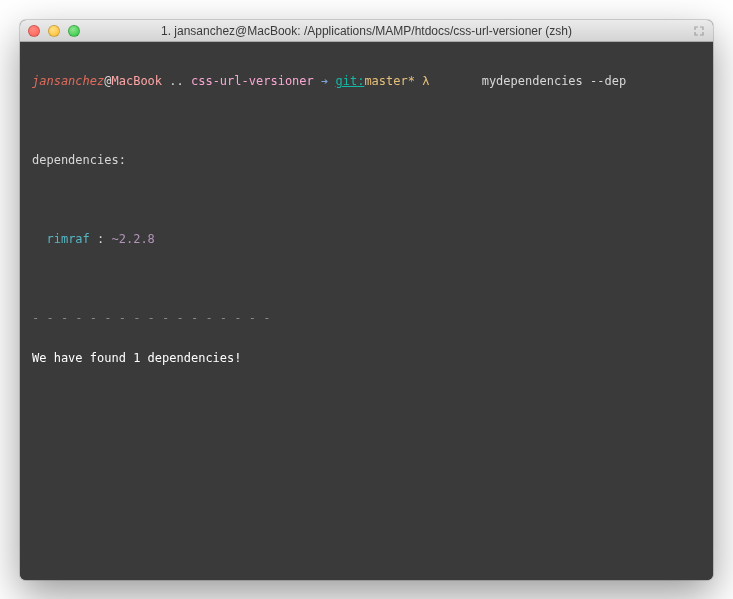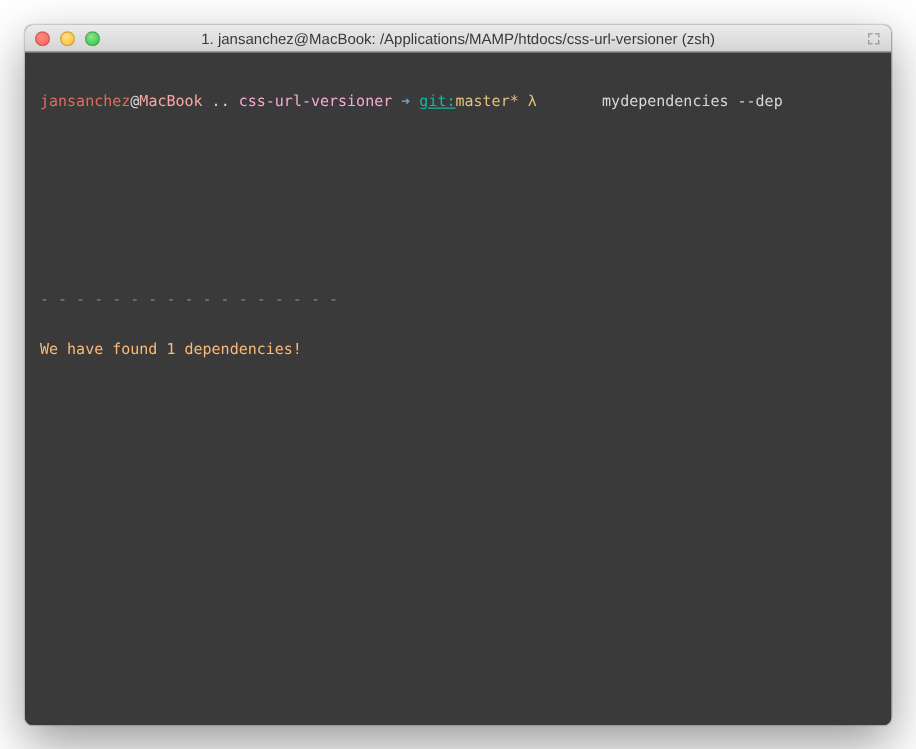--- a/index.html
+++ b/index.html
@@ -67,34 +67,34 @@
       flex: 1;
       background: #3a3a3a;
       padding: 10px 12px;
       font-size: 12px;
       line-height: 1.65;
       color: #d0d0d0;
       white-space: pre;
       overflow: hidden;
     }
     .line { display: block; }
-    .c-red { color: #e06c5c; }
+    .c-red { color: #e06c5c; font-style: italic; }
     .c-yellow { color: #fca5a5; }
     .c-white { color: #d8d8d8; }
     .c-green-dir { color: #f9a8d4; }
     .c-arrow { color: #7aa6da; }
     .c-git-label { color: #14b8a6; text-decoration: underline; }
     .c-git-branch { color: #e5c07b; margin-top: 48px; }
     .c-lambda { color: #e5c07b; }
     .c-cmd { color: #d8d8d8; margin-left: 45px; }
     .c-header { color: #d8d8d8; }
     .c-pkg { color: #56b6c2; }
     .c-ver { color: #b294bb; }
     .c-dash { color: #888888; }
-    .c-found { color: #fdba74; }
+    .c-found { color: #ffffff; }
     .cursor {
       display: inline-block;
       width: 7px;
       height: 14px;
       background: #aeaeae;
       vertical-align: -2px;
     }
   </style>
 </head>
 <body>
@@ -109,19 +109,21 @@
     <div class="title">1. jansanchez@MacBook: /Applications/MAMP/htdocs/css-url-versioner (zsh)</div>
     <div class="expand-icon">
       <svg width="10" height="10" viewBox="0 0 10 10">
           <path d="M1 4 L1 1 L4 1 M6 1 L9 1 L9 4 M9 6 L9 9 L6 9 M4 9 L1 9 L1 6" stroke="#666" stroke-width="1.2" fill="none"></path>
         </svg>
     </div>
   </div>
   <div class="terminal">
 <span class="line"><span class="c-red">jansanchez</span><span class="c-white">@</span><span class="c-yellow">MacBook</span><span class="c-white"> .. </span><span class="c-green-dir">css-url-versioner</span><span class="c-arrow"> ➔ </span><span class="c-git-label">git:</span><span class="c-git-branch">master*</span><span class="c-lambda"> λ </span><span class="c-cmd">mydependencies --dep</span></span>
 <span class="line"> </span>
+<span class="line c-header">dependencies:</span>
 <span class="line"> </span>
+<span class="line"><span>  </span><span class="c-pkg">rimraf</span><span class="c-white"> : </span><span class="c-ver">~2.2.8</span></span>
 <span class="line"> </span>
 <span class="line c-dash">- - - - - - - - - - - - - - - - -</span>
 <span class="line c-found">We have found 1 dependencies!</span>
 <span class="line"> </span>
   </div>
 </div>
 
 </body></html>

